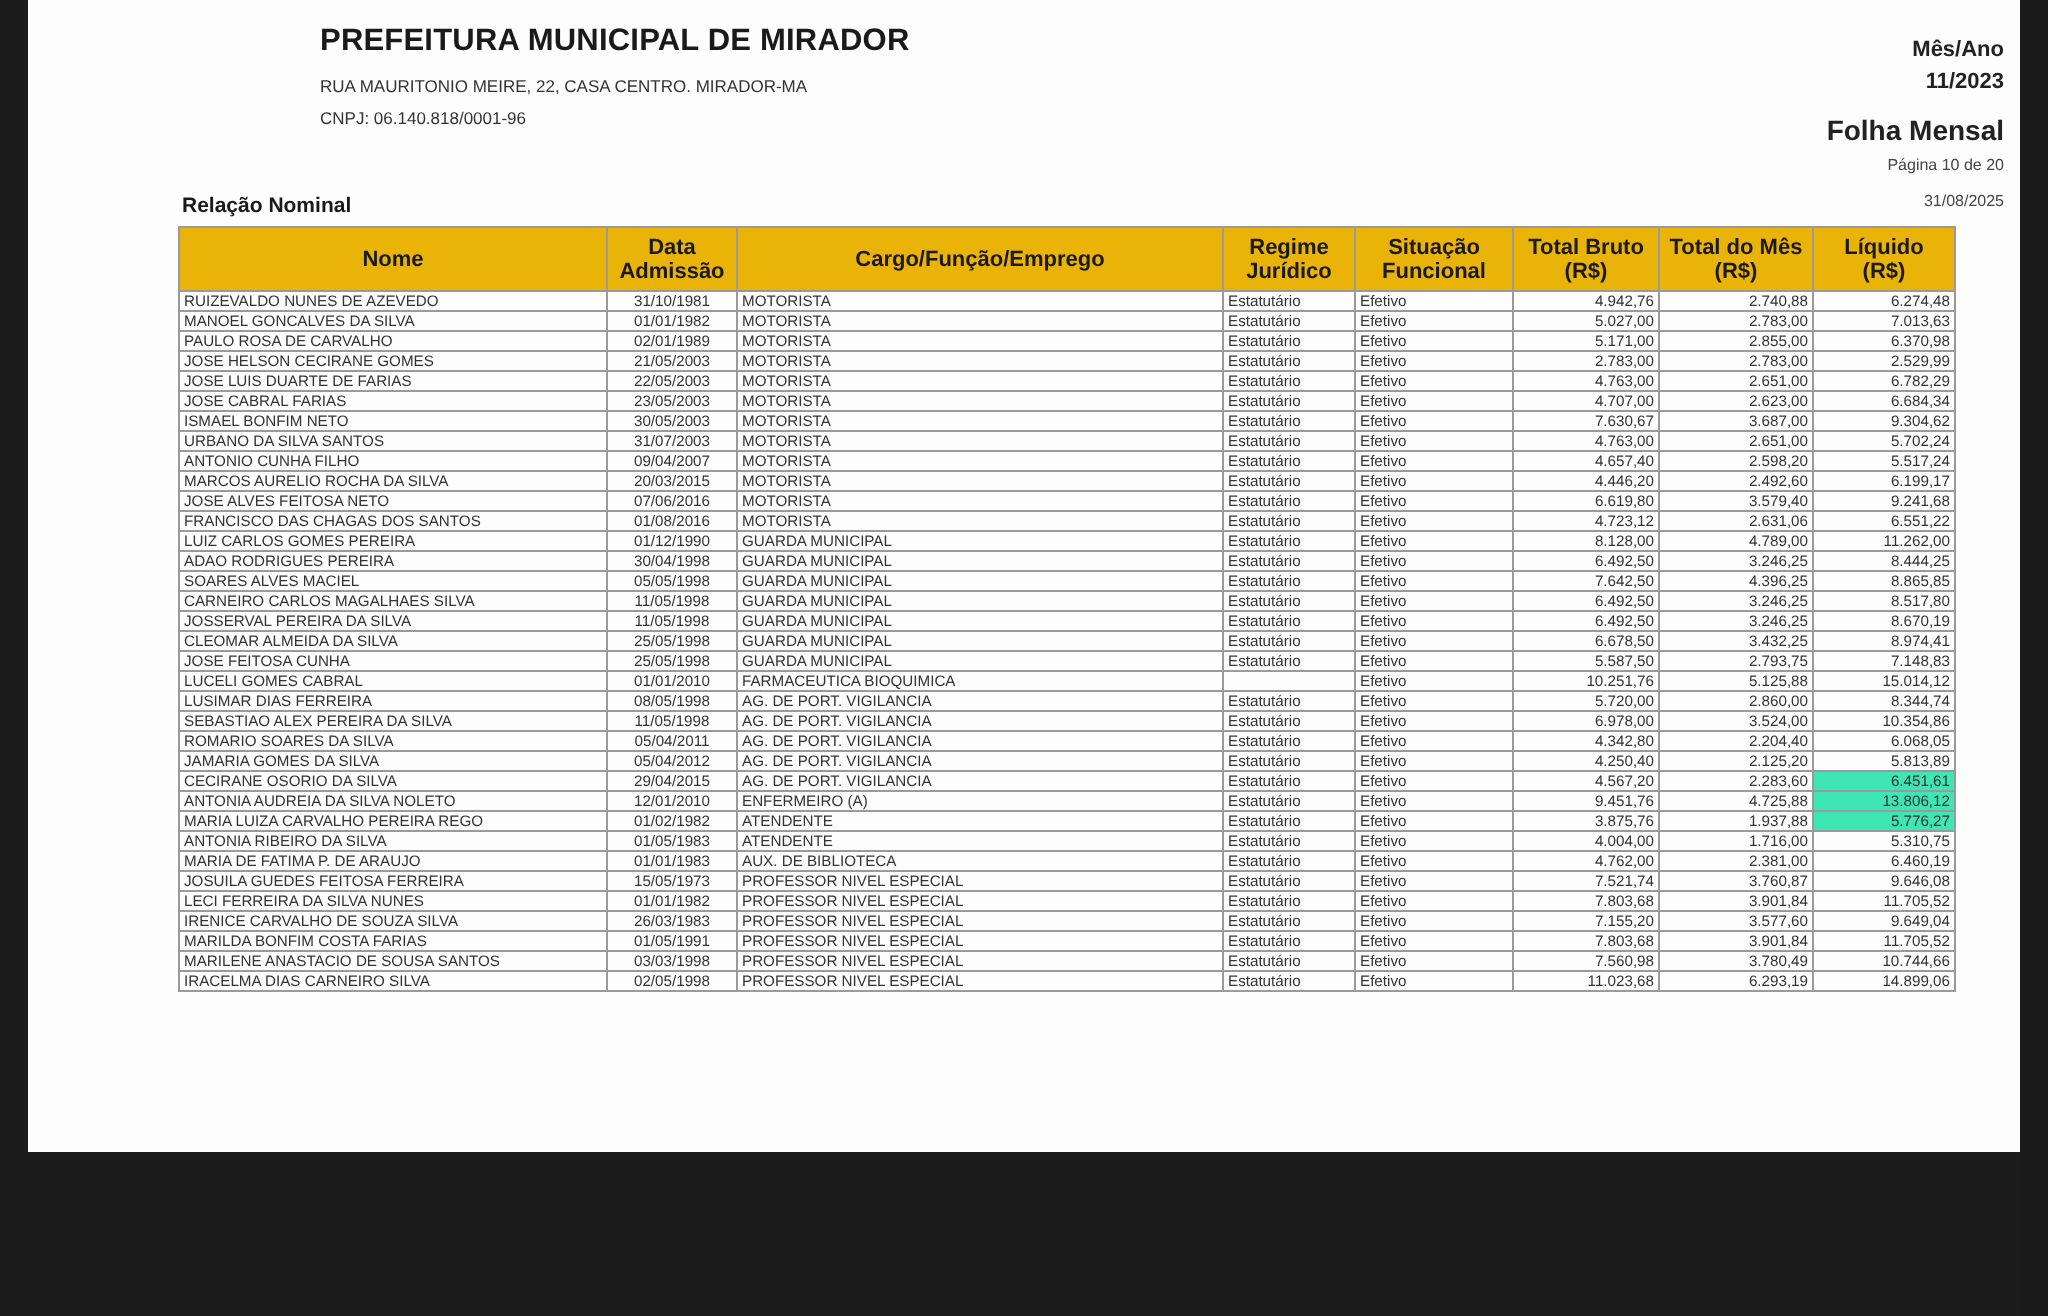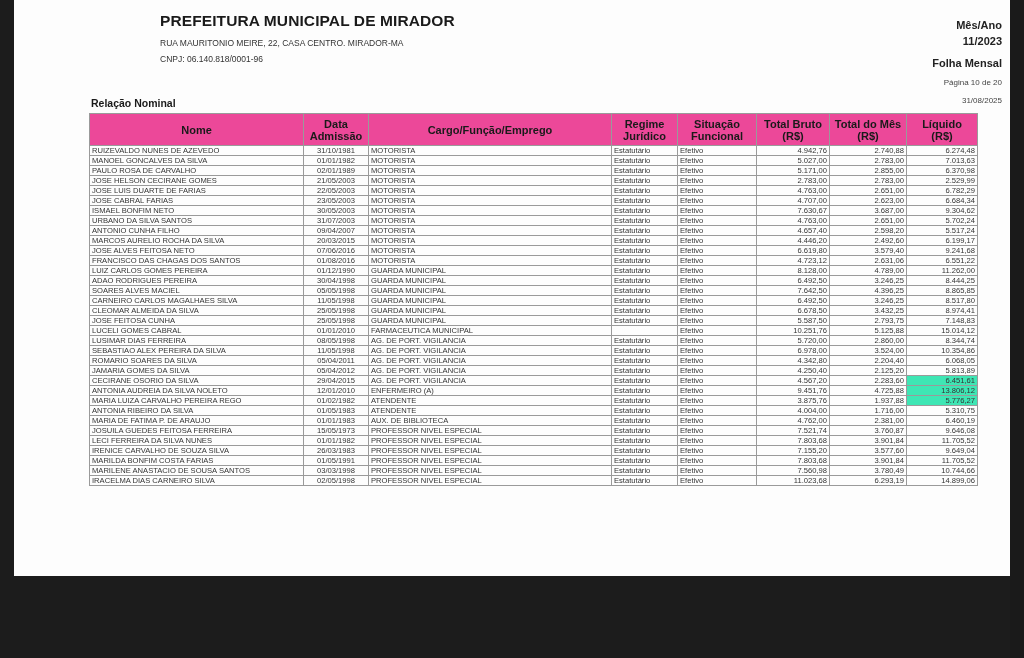--- a/index.html
+++ b/index.html
@@ -21,38 +21,38 @@
     position:absolute; left:146px; top:38px; font-size:8.5px; color:#333;
   }
   .hdr-cnpj {
     position:absolute; left:146px; top:54px; font-size:8.5px; color:#333;
   }
   .hdr-right {
     position:absolute; right:8px; text-align:right; color:#222;
   }
   .mesano-label { top:19px; font-weight:bold; font-size:11px; }
   .mesano-value { top:35px; font-weight:bold; font-size:11px; }
-  .folha { top:57px; font-weight:bold; font-size:11px; }
+  .folha { top:57px; font-weight:bold; font-size:14px; }
   .pagina { top:78px; font-size:8px; color:#444; }
   .data-emissao { top:96px; font-size:8px; color:#444; }
   .relacao {
     position:absolute; left:77px; top:97px;
     font-weight:bold; font-size:10.5px; color:#1a1a1a;text-align:center;
   }
   table.folha-table {
     position:absolute; left:75px; top:113px;
     border-collapse:collapse; table-layout:fixed;
     width:888px;
   }
   table.folha-table th, table.folha-table td {
     border:1px solid #9a9a9a; padding:0 2px; overflow:hidden; white-space:nowrap;
   }
   table.folha-table th {
     font-weight:bold; font-size:11px; line-height:12px; height:31px;
-    text-align:center; color:#1a1a1a; background:#ec4899;
+    text-align:center; color:#1a1a1a; background:#eab308;
   }
   table.folha-table td {
     font-size:7.6px; height:9px; line-height:9px; color:#333;
   }
   td.c { text-align:center; }
   td.r { text-align:right; }
   td.hl { background:#3ee6b4; color:#2a6e5b;margin-top:48px; }
   .chrome-right {
     position:absolute; left:1010px; top:0; width:14px; height:658px; background:#1a1a1a;
   }
@@ -251,20 +251,30 @@
           <td>CARNEIRO CARLOS MAGALHAES SILVA</td>
           <td class="c">11/05/1998</td>
           <td>GUARDA MUNICIPAL</td>
           <td>Estatutário</td>
           <td>Efetivo</td>
           <td class="r">6.492,50</td>
           <td class="r">3.246,25</td>
           <td class="r">8.517,80</td>
         </tr>
         <tr>
+          <td>JOSSERVAL PEREIRA DA SILVA</td>
+          <td class="c">11/05/1998</td>
+          <td>GUARDA MUNICIPAL</td>
+          <td>Estatutário</td>
+          <td>Efetivo</td>
+          <td class="r">6.492,50</td>
+          <td class="r">3.246,25</td>
+          <td class="r">8.670,19</td>
+        </tr>
+        <tr>
           <td>CLEOMAR ALMEIDA DA SILVA</td>
           <td class="c">25/05/1998</td>
           <td>GUARDA MUNICIPAL</td>
           <td>Estatutário</td>
           <td>Efetivo</td>
           <td class="r">6.678,50</td>
           <td class="r">3.432,25</td>
           <td class="r">8.974,41</td>
         </tr>
         <tr>
@@ -273,21 +283,21 @@
           <td>GUARDA MUNICIPAL</td>
           <td>Estatutário</td>
           <td>Efetivo</td>
           <td class="r">5.587,50</td>
           <td class="r">2.793,75</td>
           <td class="r">7.148,83</td>
         </tr>
         <tr>
           <td>LUCELI GOMES CABRAL</td>
           <td class="c">01/01/2010</td>
-          <td>FARMACEUTICA MUNICIPAL</td>
+          <td>FARMACEUTICA BIOQUIMICA</td>
           <td></td>
           <td>Efetivo</td>
           <td class="r">10.251,76</td>
           <td class="r">5.125,88</td>
           <td class="r">15.014,12</td>
         </tr>
         <tr>
           <td>LUSIMAR DIAS FERREIRA</td>
           <td class="c">08/05/1998</td>
           <td>AG. DE PORT. VIGILANCIA</td>

